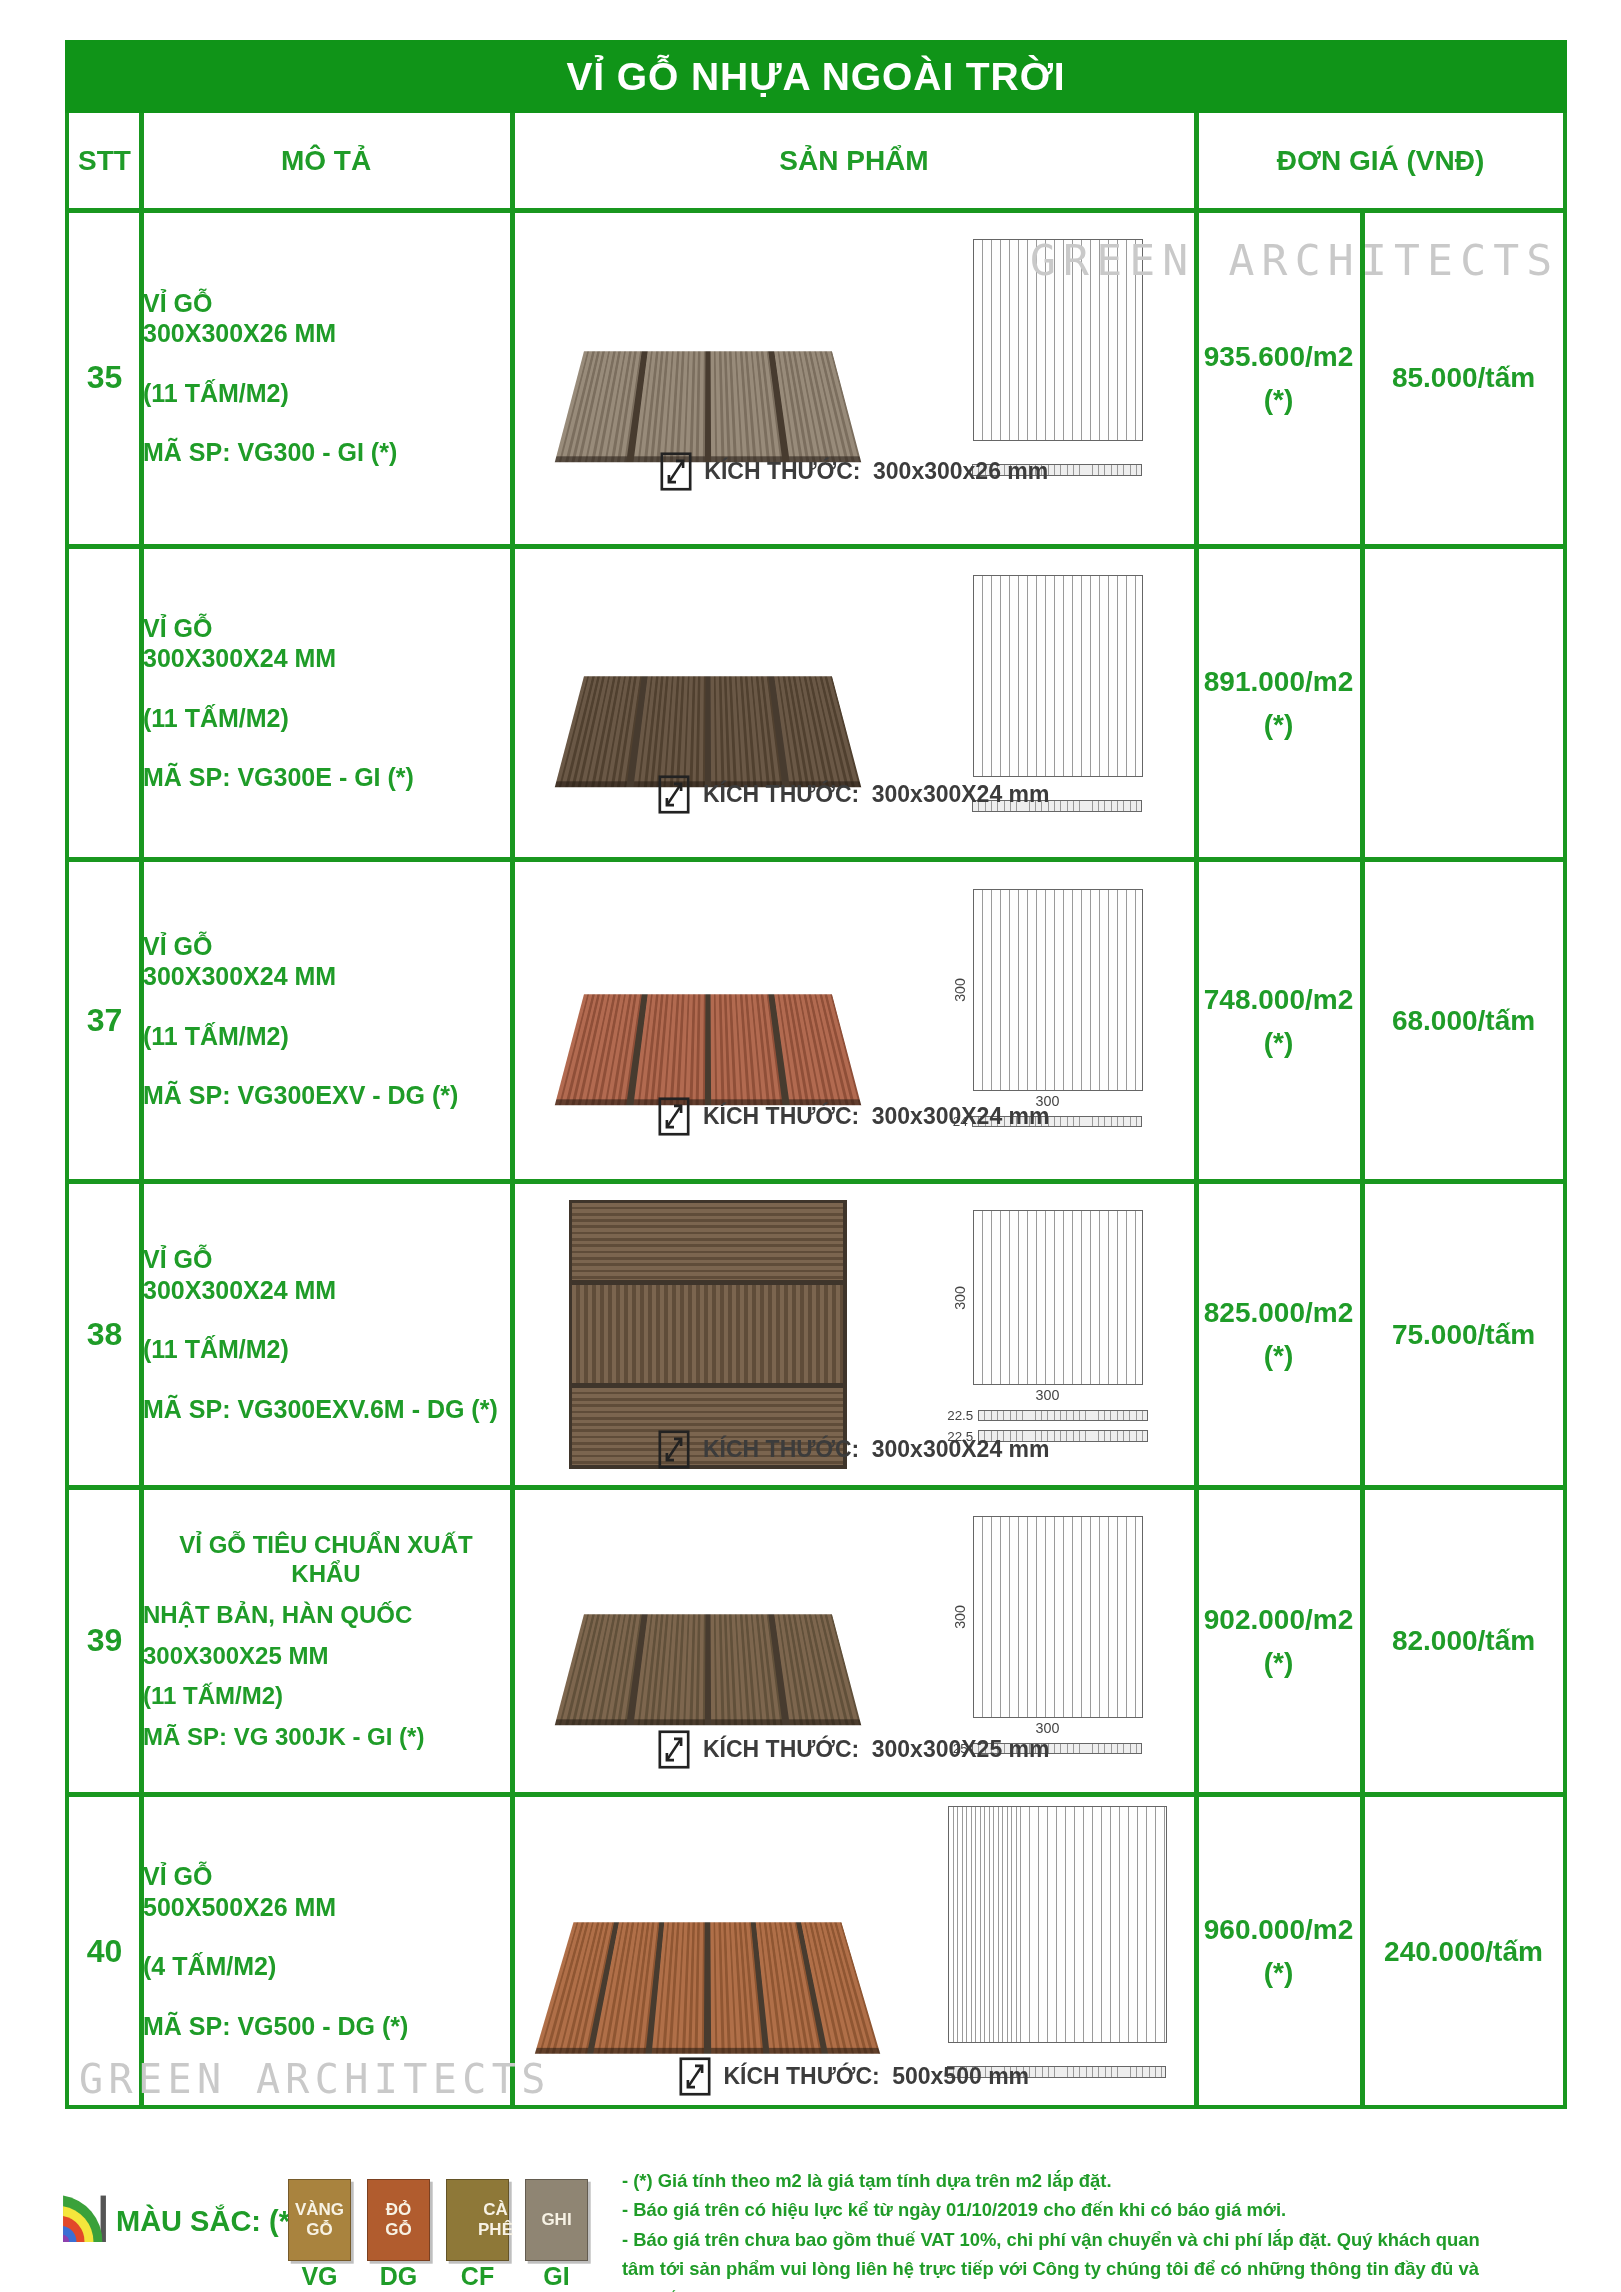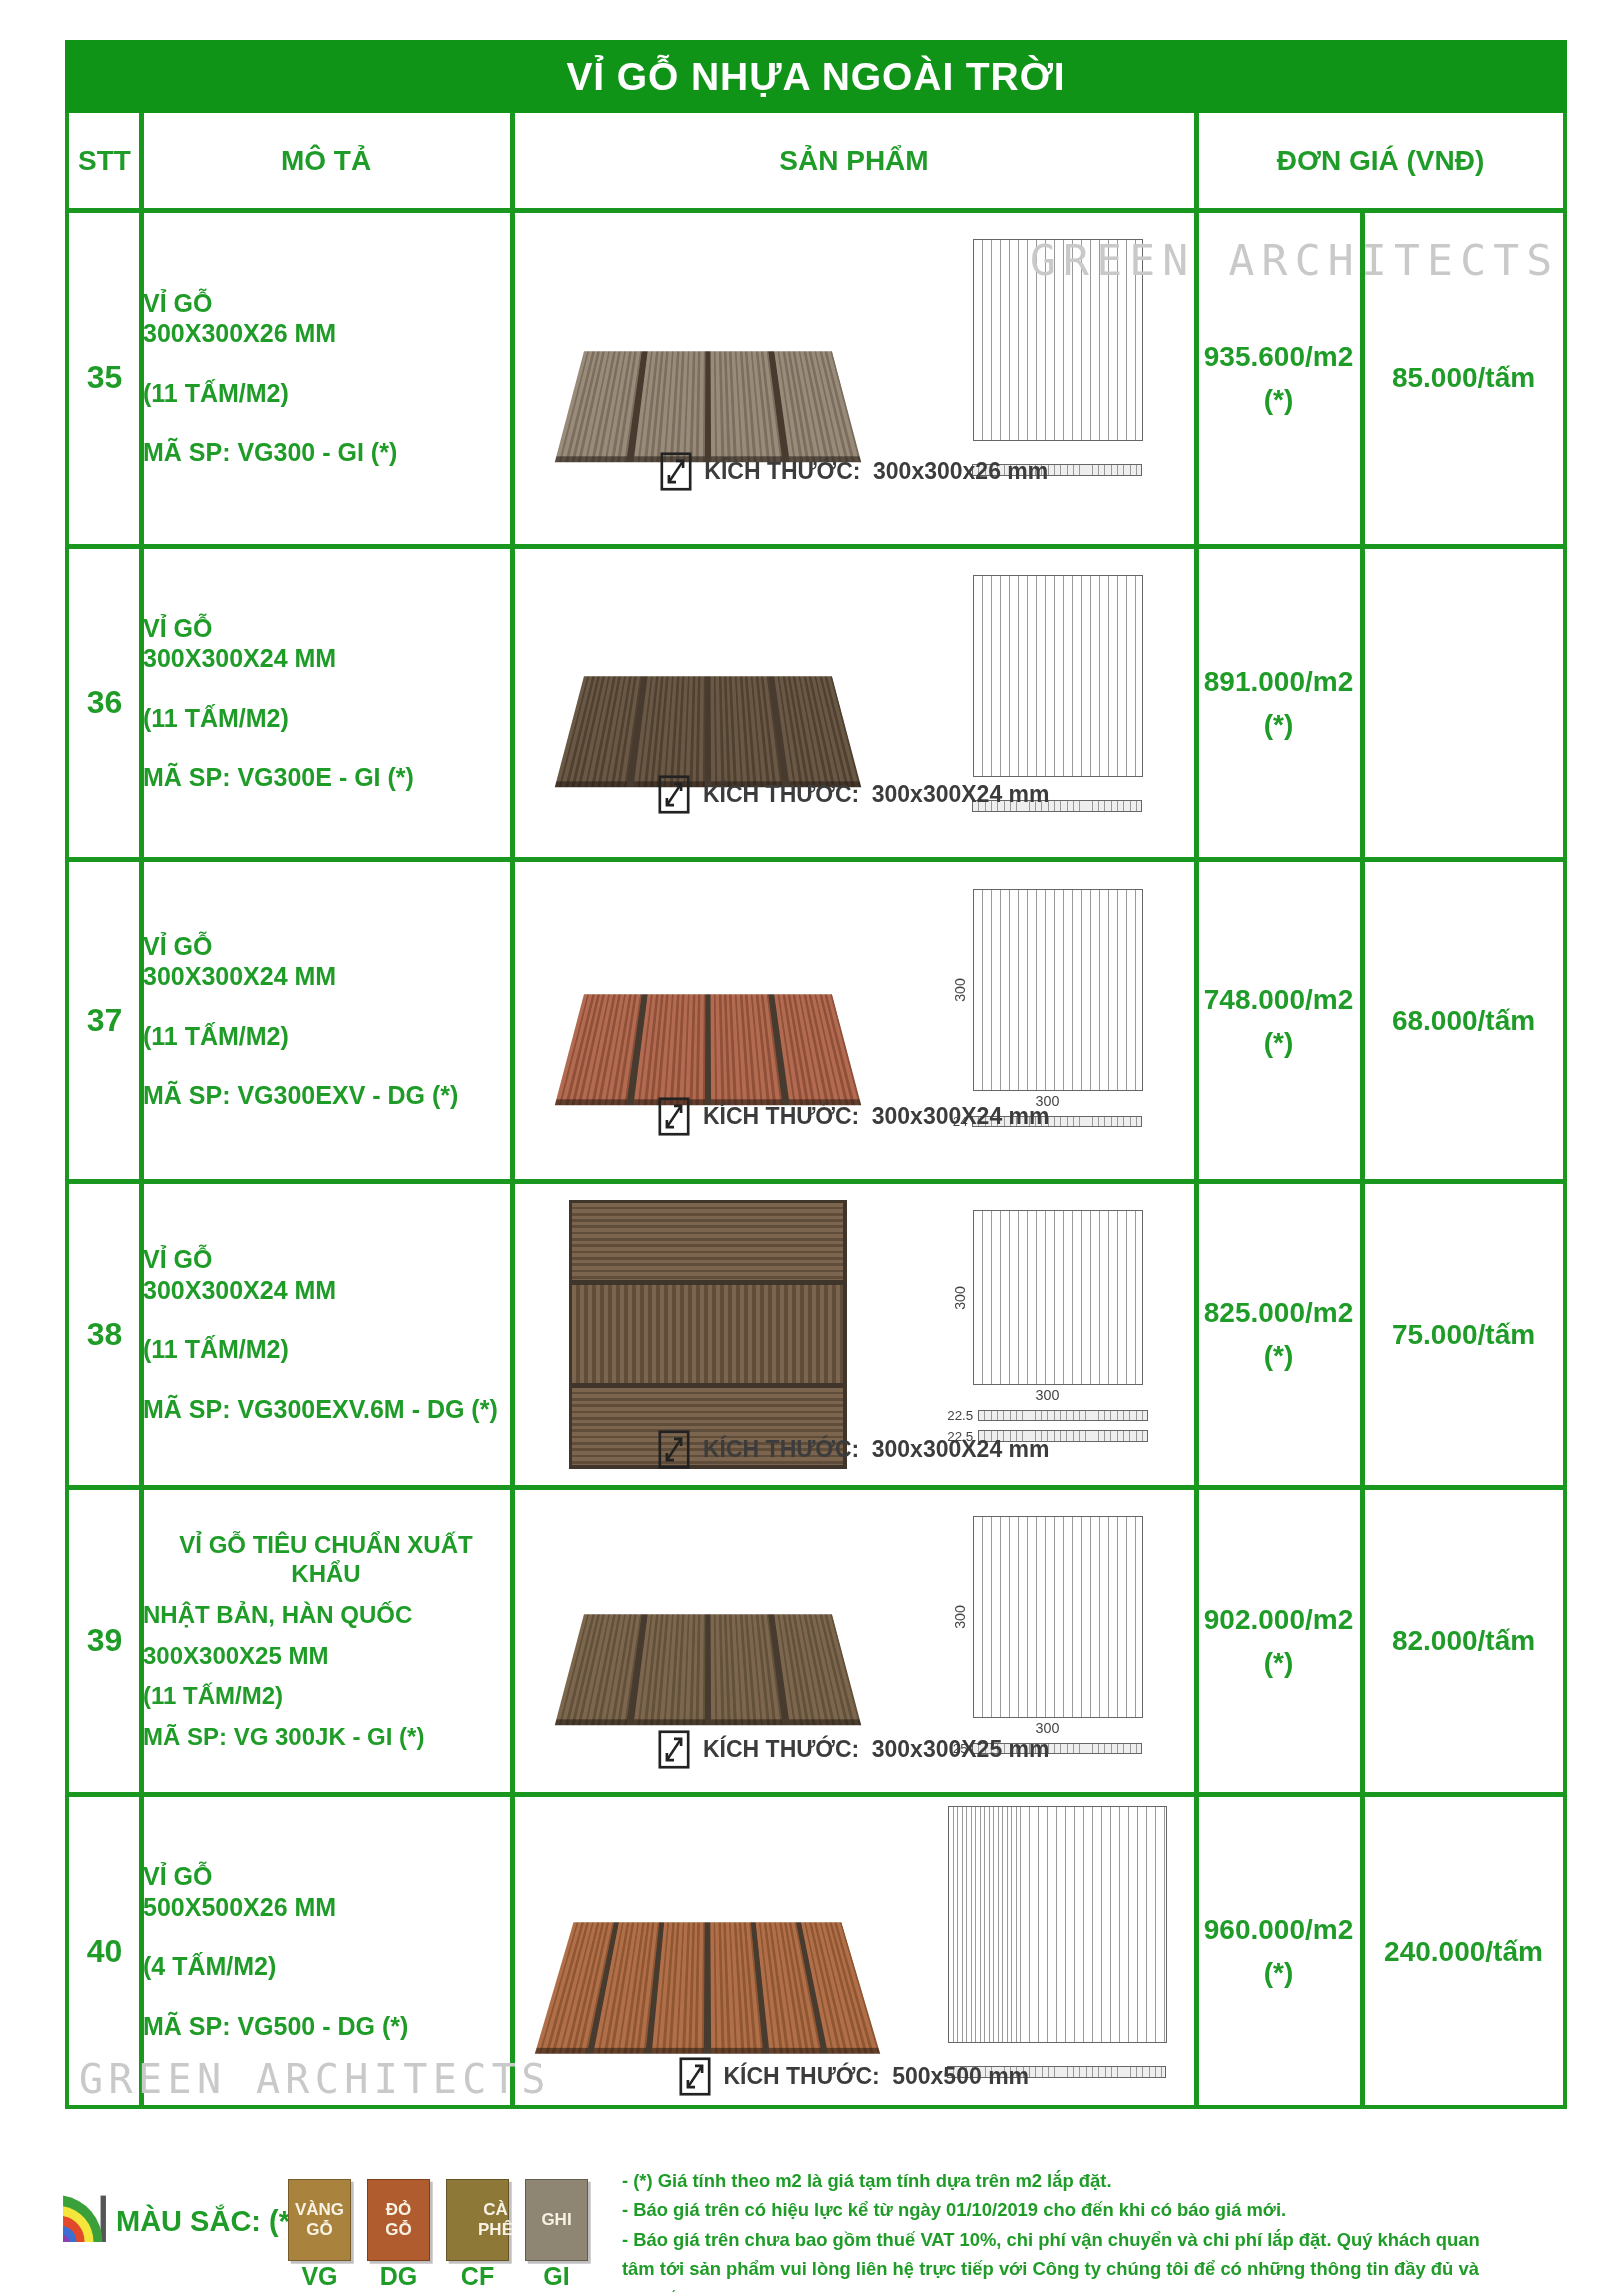--- a/index.html
+++ b/index.html
@@ -147,21 +147,20 @@
     <div class="pm2">
       <span>935.600/m2</span>
       <span>(*)</span>
     </div>
     <div class="ptam">
       <span>85.000/tấm</span>
     </div>
   </section>
 
   <section class="row r36" style="top:548px;height:309px">
-    <div class="stt">36</div>
     <div class="desc">
       <div>VỈ GỖ</div>
       <div>300X300X24 MM</div>
       <div class="gap">(11 TẤM/M2)</div>
       <div class="gap">MÃ SP: VG300E - GI (*)</div>
     </div>
     <div class="photo" style="--a: #6a5846; --b: #50402f;">
       <div class="tile3d">
           <i></i>
           <i></i>

